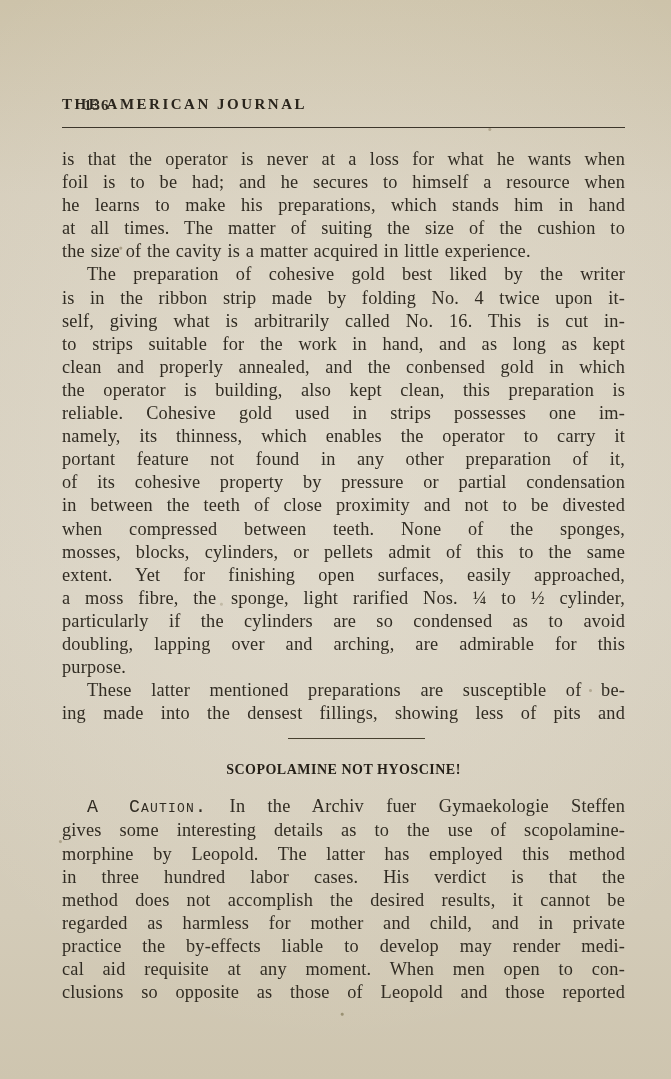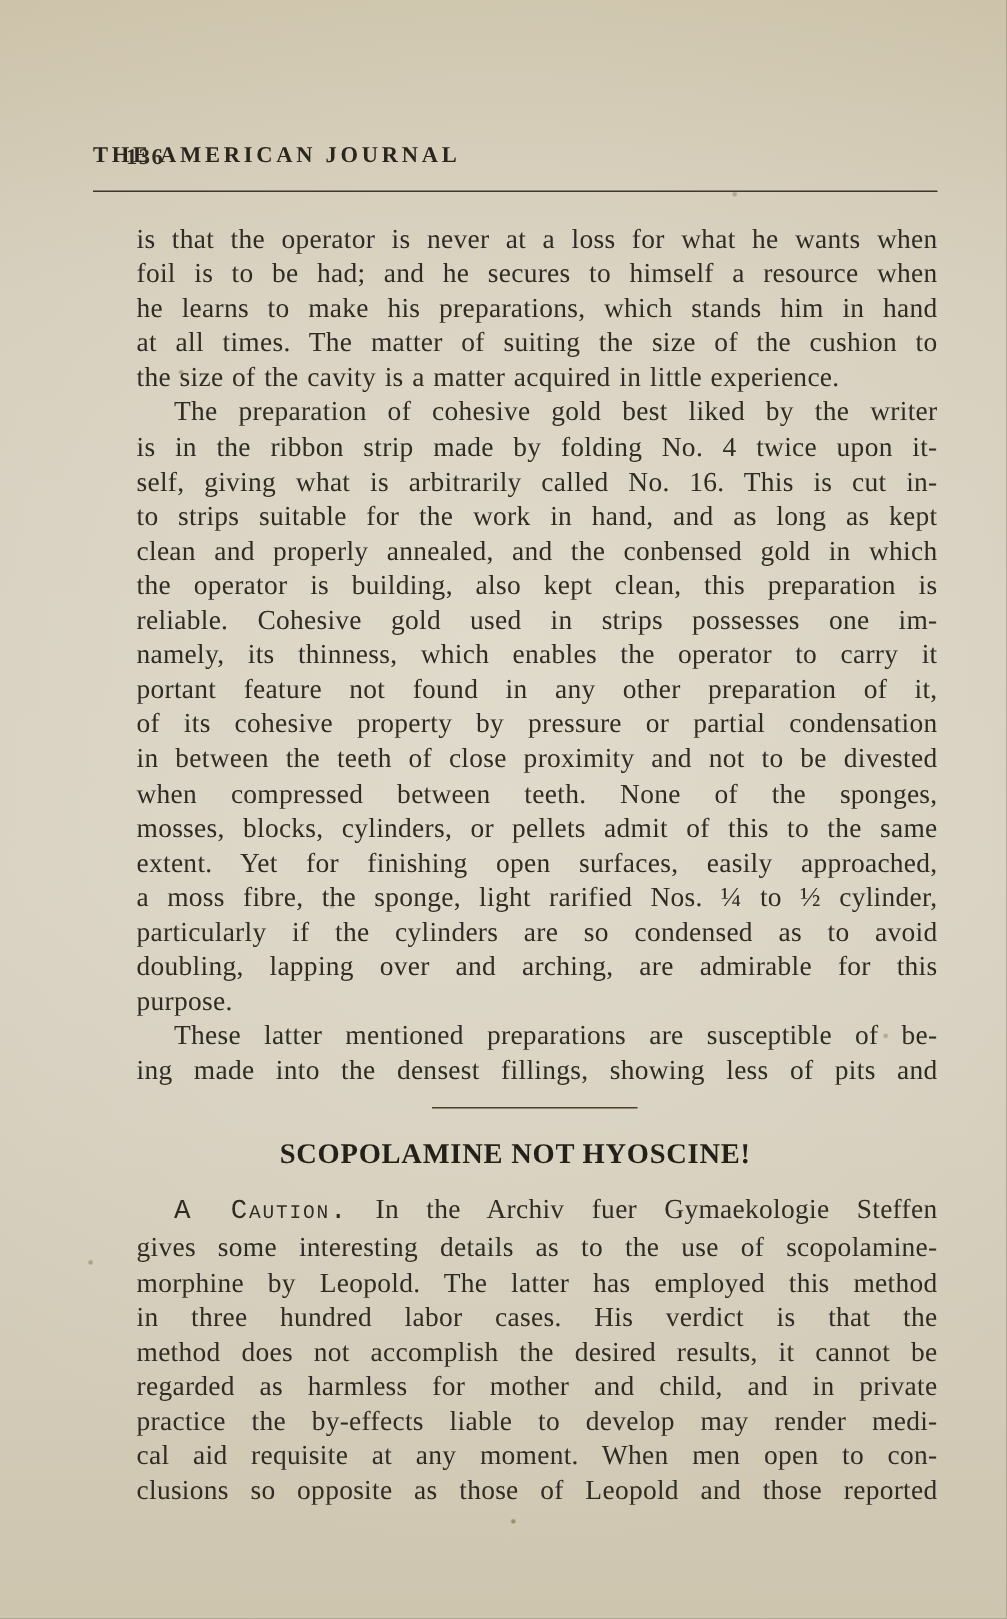--- a/index.html
+++ b/index.html
@@ -57,21 +57,20 @@
   .article-body {
     margin-top: 20px;
   }
   .line {
     font-size: 18.3px;
     line-height: 23.1px;
     letter-spacing: 0.2px;
     word-spacing: 1px;
     text-align: justify;
     text-align-last: justify;
-    margin-left: 29px;
   }
   .line.flush {
     text-align-last: left;
   }
   .line.indent {
     padding-left: 25px;
   }
   .smallcaps {
     font-variant: small-caps;
     letter-spacing: 1.2px;
@@ -80,21 +79,21 @@
   .section-divider {
     width: 137px;
     height: 0;
     border: none;
     border-top: 1.4px solid #47402f;
     margin: 13px 0 0 226px;
   }
   .article-heading {
     margin: 19px 0 0 0;
     text-align: center;
-    font-size: 19px;
+    font-size: 14px;
     line-height: 24px;
     font-weight: bold;
     letter-spacing: 0.5px;
     color: #241f17;
   }
   .second-article .para {
     margin-top: 13px;
   }
 </style>
 </head>

